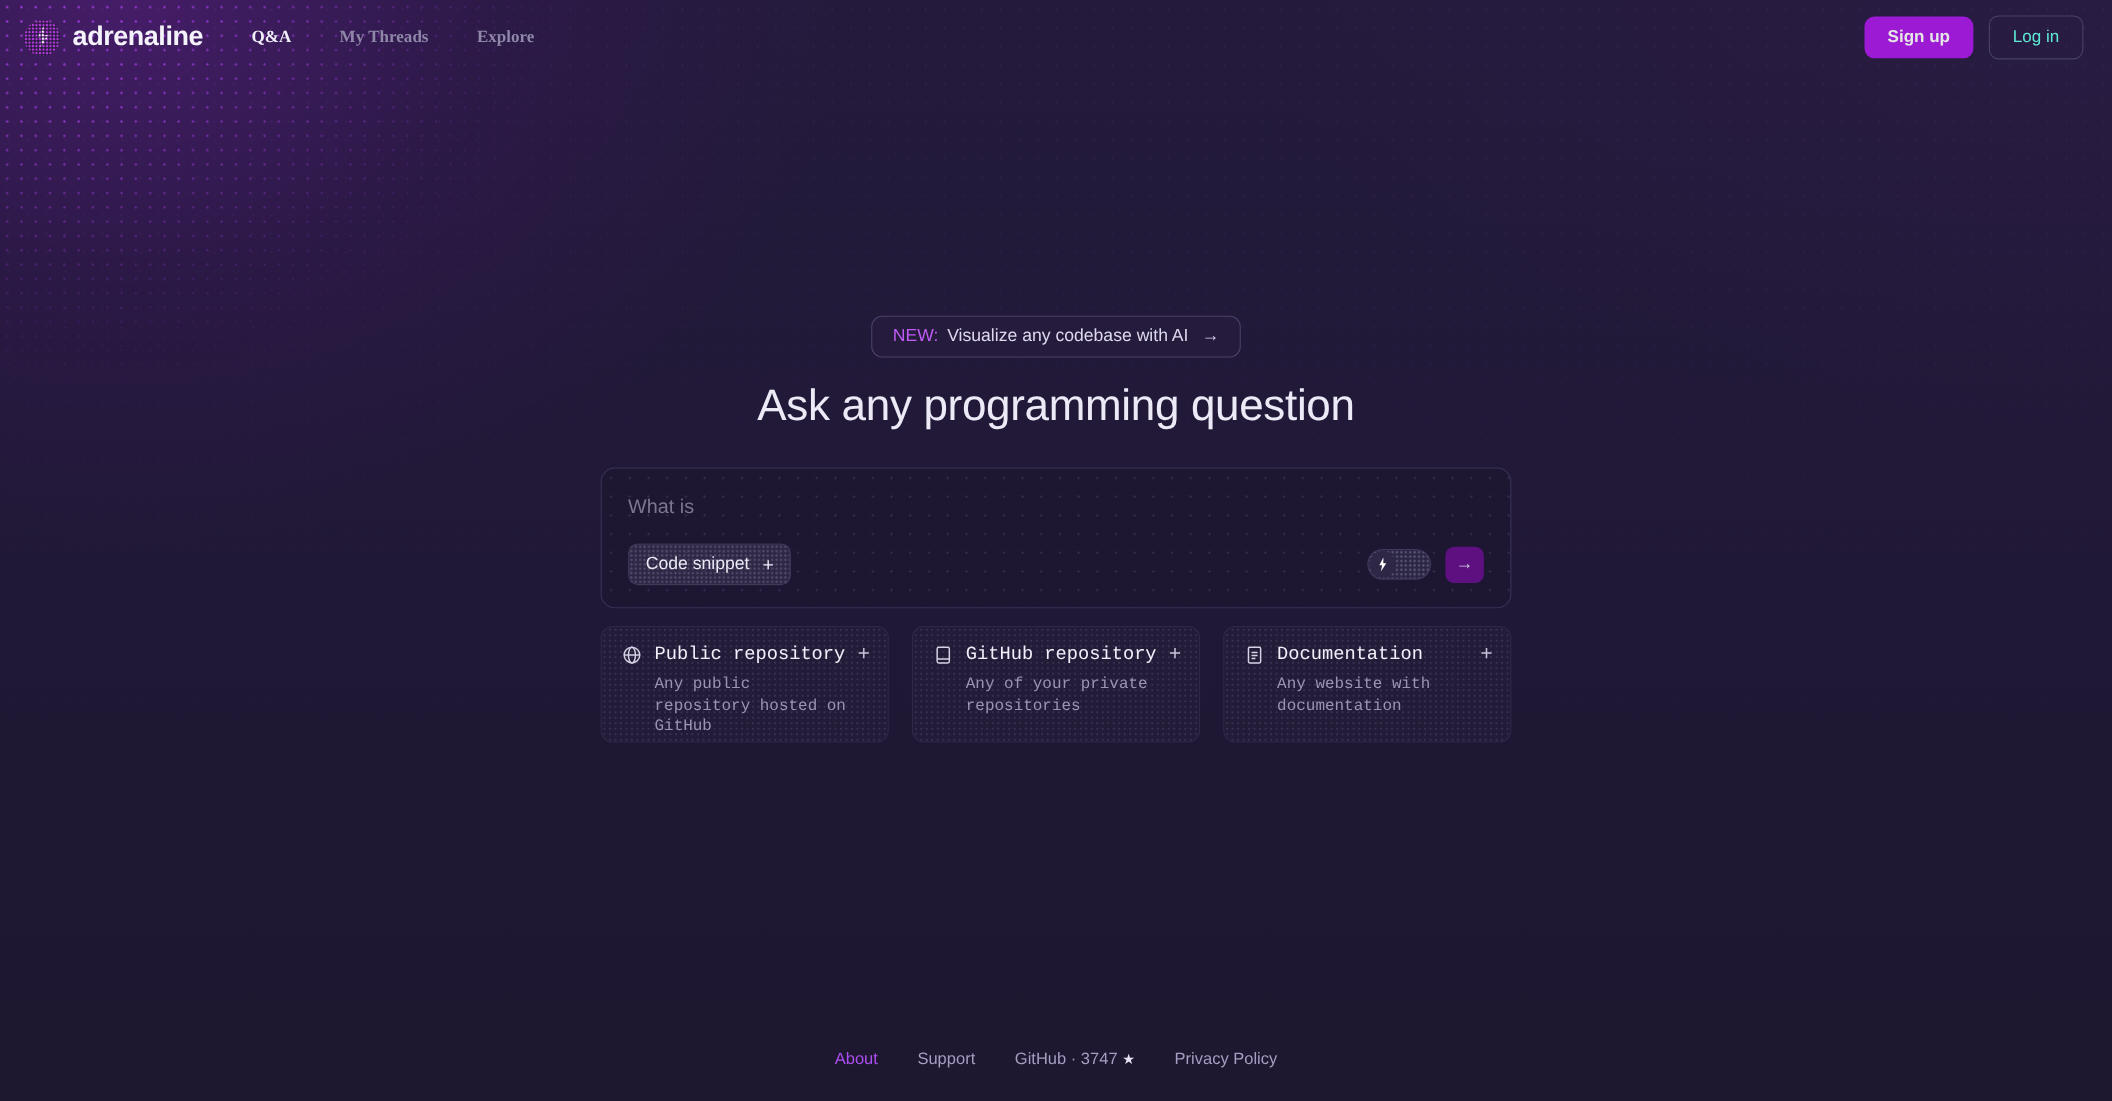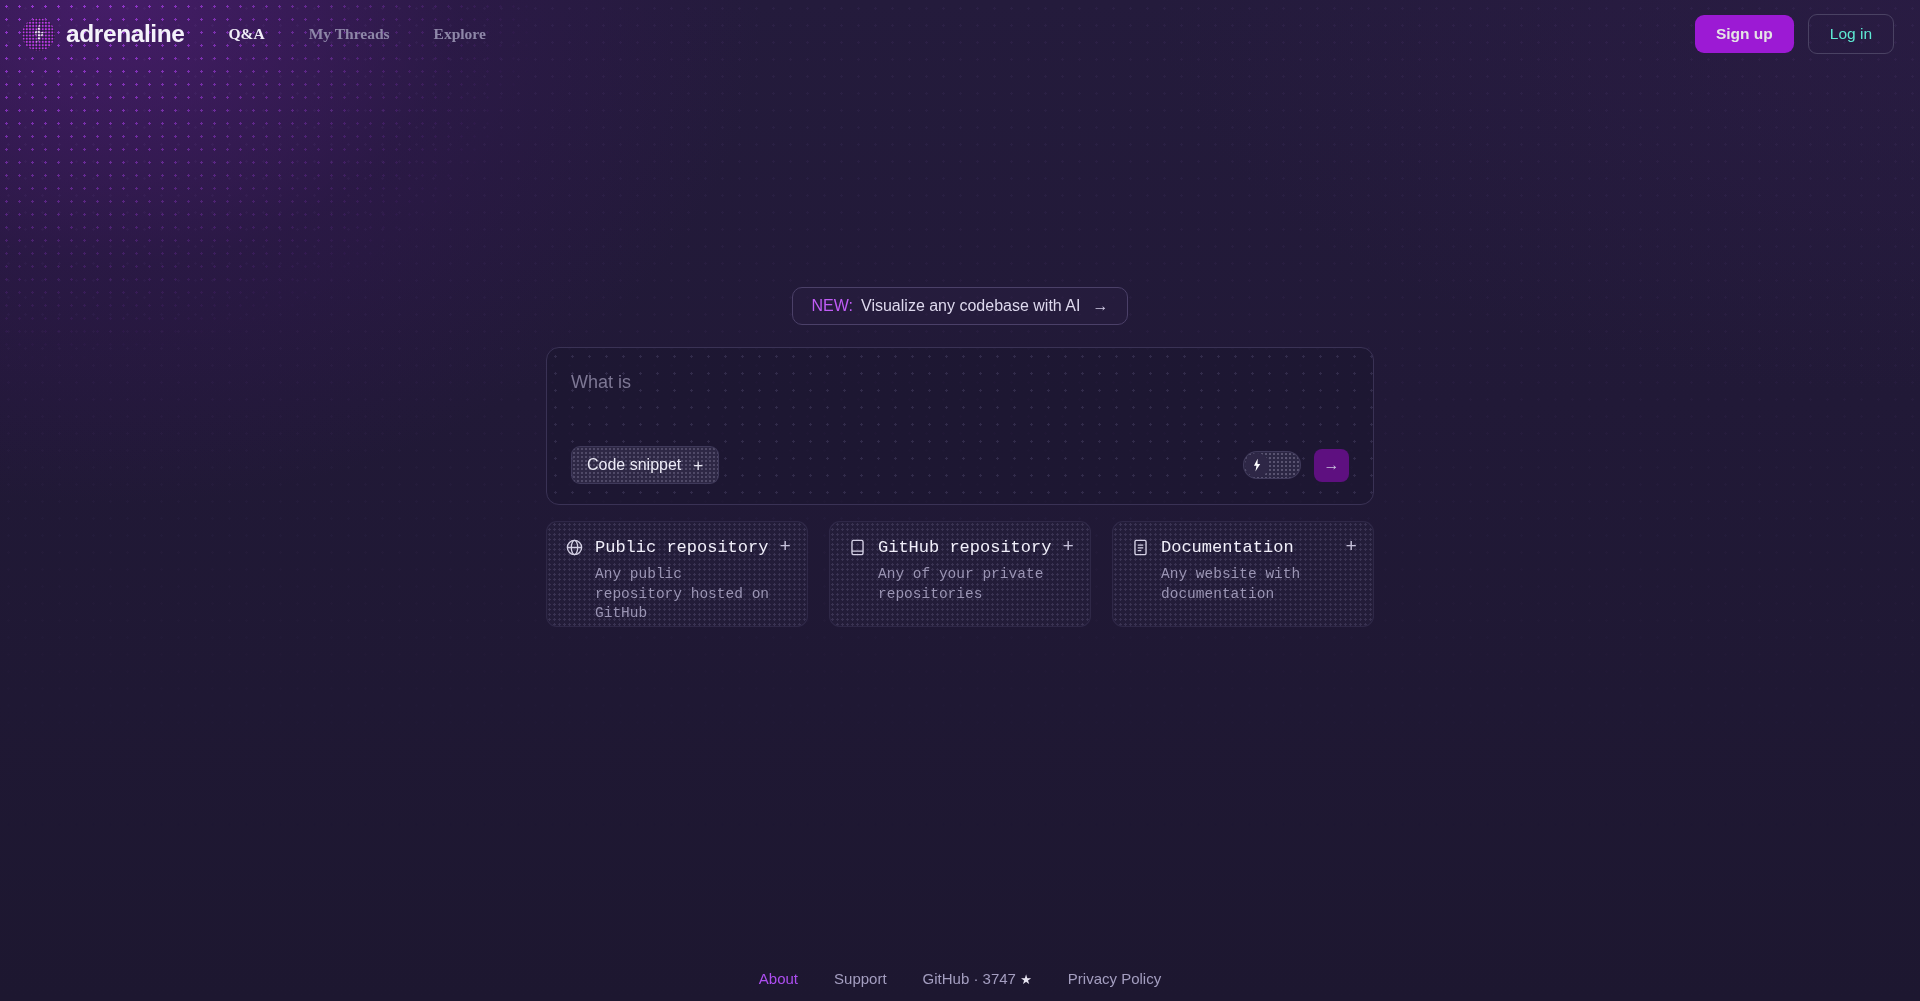--- a/index.html
+++ b/index.html
@@ -160,21 +160,21 @@
     font-weight: 400;
     color: #eceaf6;
     letter-spacing: -0.3px;
     margin-bottom: 33px;
     text-align: center;
   }
 
   
   .composer {
     width: 828px;
-    height: 158px;
+    height: 128px;
     border: 1px solid #3a3255;
     border-radius: 13px;
     background: rgba(28,22,48,0.55);
     position: relative;
     overflow: hidden;
     padding: 24px 24px 20px 24px;
     display: flex;
     flex-direction: column;
   }
   .composer::before {
@@ -332,21 +332,21 @@
     font-size: 14.5px;
     line-height: 1.35;
     color: #9b95b4;
     max-width: 180px;
   }
 
   
   #footer {
     position: absolute;
     left: 0; right: 0;
-    bottom: 14px;
+    bottom: 30px;
     display: flex;
     justify-content: center;
     align-items: center;
     gap: 36px;
   }
   .foot-link {
     font-size: 15px;
     color: #a49ec0;
     text-decoration: none;
     cursor: pointer;
@@ -385,20 +385,21 @@
   </div>
 
   <div id="main">
 
     <div class="new-badge">
       <span class="tag">NEW:</span>
       <span>Visualize any codebase with AI</span>
       <span class="arrow">→</span>
     </div>
 
+    <h1 class="hero-title">Ask any programming question</h1>
 
     <div class="composer">
       <input class="composer-input" type="text" placeholder="What is" style="">
 
       <div class="composer-bottom">
 
         <div class="chip-code">
           <span>Code snippet</span>
           <span class="chip-plus">+</span>
         </div>

